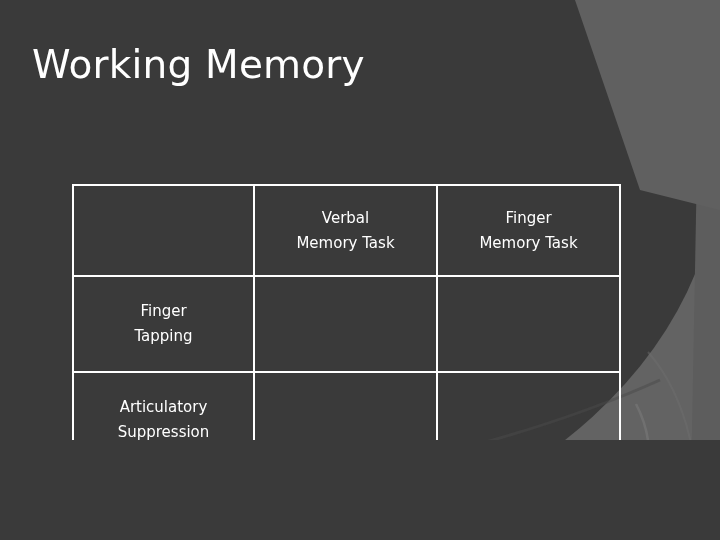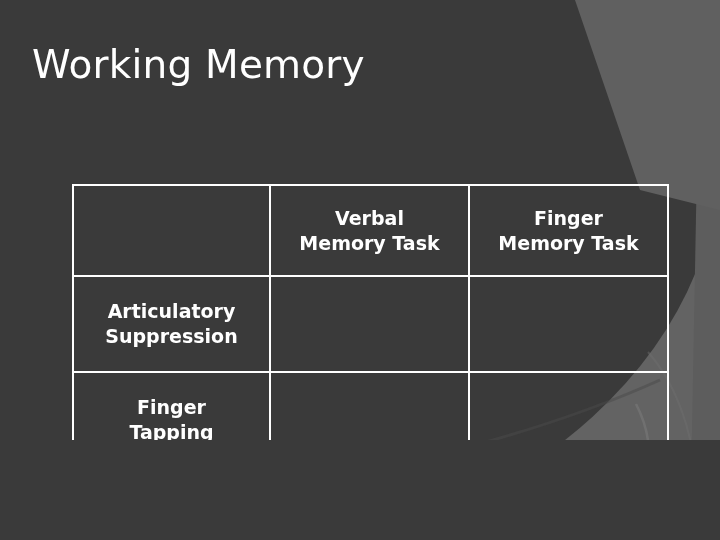--- a/index.html
+++ b/index.html
@@ -61,24 +61,24 @@
     width: 541px;
     height: 284px;
     border-collapse: collapse;
     table-layout: fixed;
   }
   #matrix-table td {
     border: 2px solid #ffffff;
     color: #ffffff;
     text-align: center;
     vertical-align: middle;
-    padding: 8px;
-    font-size: 19px;
+    padding: 0;
+    font-size: 15px;
     line-height: 25px;
-    font-weight: 700;
+    font-weight: 400;
     font-family: "DejaVu Sans", sans-serif;
   }
   .col-head { width: 179px; }
   .col-data { width: 181px; }
 
   .row-header { height: 91px; }
   .row-body   { height: 96px; }
 
   .cell-corner { background: transparent; }
   .cell-colhead,
@@ -126,31 +126,31 @@
           <span class="cell-text">Memory Task</span>
         </td>
         <td class="col-data cell-colhead">
           <span class="cell-text">Finger</span>
           <span class="cell-text">Memory Task</span>
         </td>
       </tr>
 
       <tr class="row-body">
         <td class="col-head cell-rowhead">
-          <span class="cell-text">Articulatory</span>
-          <span class="cell-text">Suppression</span>
+          <span class="cell-text">Finger</span>
+          <span class="cell-text">Tapping</span>
         </td>
         <td class="col-data cell-empty"></td>
         <td class="col-data cell-empty"></td>
       </tr>
 
       <tr class="row-body">
         <td class="col-head cell-rowhead">
-          <span class="cell-text">Finger</span>
-          <span class="cell-text">Tapping</span>
+          <span class="cell-text">Articulatory</span>
+          <span class="cell-text">Suppression</span>
         </td>
         <td class="col-data cell-empty"></td>
         <td class="col-data cell-empty"></td>
       </tr>
     </tbody>
   </table>
 
 </div>
 
 </body></html>

